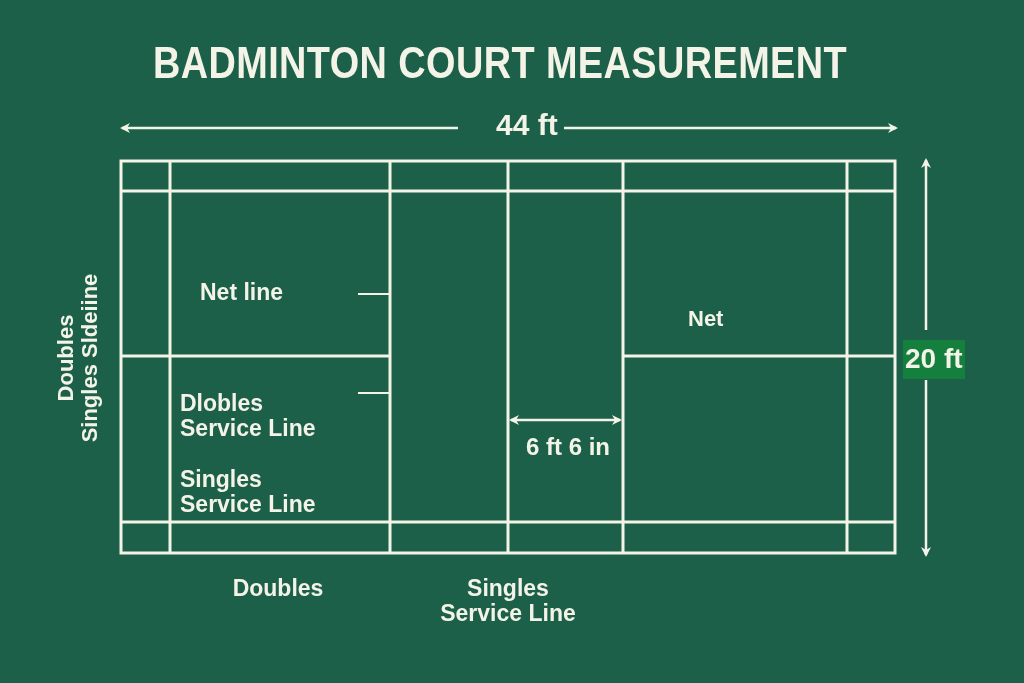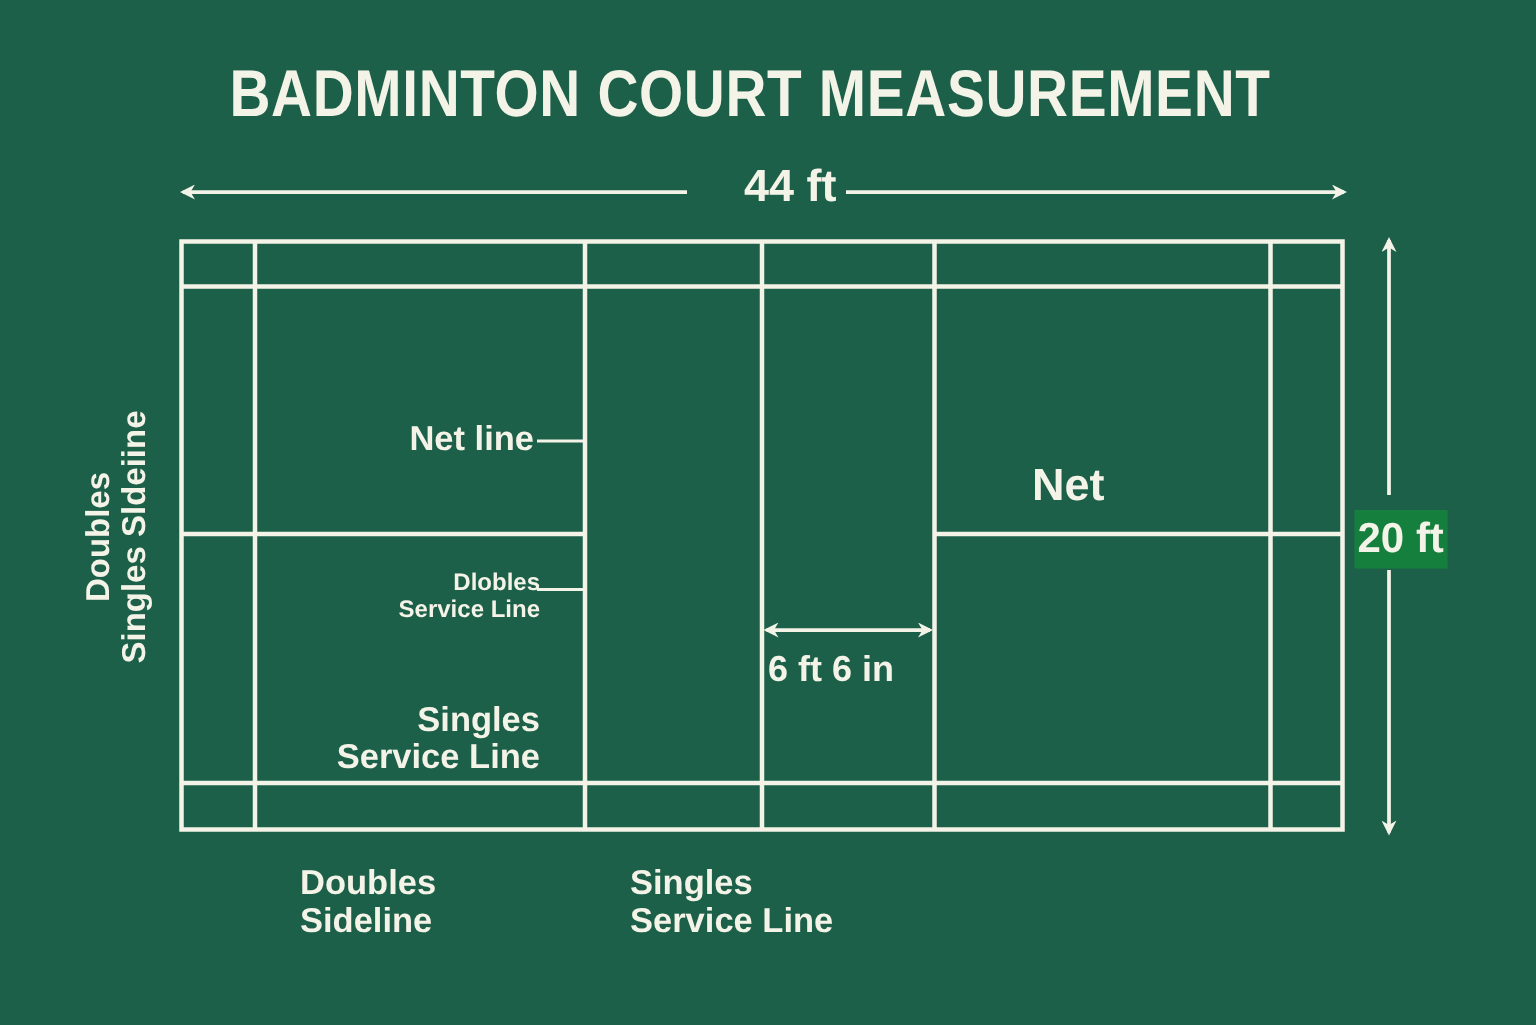--- a/index.html
+++ b/index.html
@@ -33,22 +33,22 @@
       left: 0;
       top: 0;
     }
     .lbl {
       position: absolute;
       font-weight: bold;
       color: #f4f3e8;
       white-space: nowrap;
       line-height: 1.1;
     }
-    .lbl.right { text-align: right; }
-    .lbl.center { text-align: left; }
+    .lbl.right { text-align: left; }
+    .lbl.center { text-align: center; }
     .dim-top {
       left: 462px;
       top: 108px;
       font-size: 30px;
       background: #1d604a;
       padding: 0 6px;
       margin-left: 28px;
     }
     .dim-right {
       left: 903px;
@@ -59,27 +59,27 @@
     }
     .net-line-lbl {
       left: 200px;
       top: 280px;
       width: 156px;
       font-size: 23px;
     }
     .net-lbl {
       left: 688px;
       top: 307px;
-      font-size: 30px;
+      font-size: 22px;
     }
     .dbl-svc-lbl {
       left: 180px;
-      top: 380px;
+      top: 391px;
       width: 180px;
-      font-size: 16px;
+      font-size: 23px;
     }
     .sgl-svc-lbl {
       left: 180px;
       top: 467px;
       width: 180px;
       font-size: 23px;
     }
     .width-lbl {
       left: 512px;
       top: 434px;
@@ -168,21 +168,20 @@
 
 <div class="lbl right sgl-svc-lbl">
   <span>Singles</span>
   <span>Service Line</span>
 </div>
 
 <div class="lbl center width-lbl">6 ft 6 in</div>
 
 <div class="lbl center bottom-left-lbl">
   <span>Doubles</span>
-  <span>Sideline</span>
 </div>
 
 <div class="lbl center bottom-mid-lbl">
   <span>Singles</span>
   <span>Service Line</span>
 </div>
 
 <div class="lbl side-lbl">
   <span>Doubles</span>
   <span>Singles Sldeiine</span>

